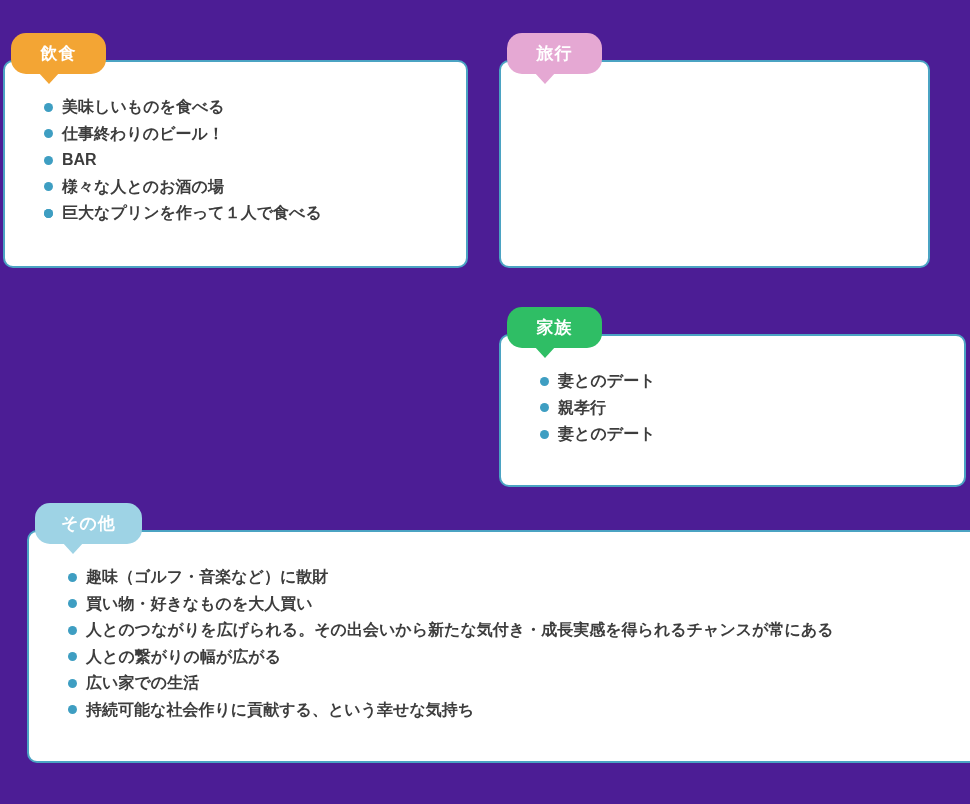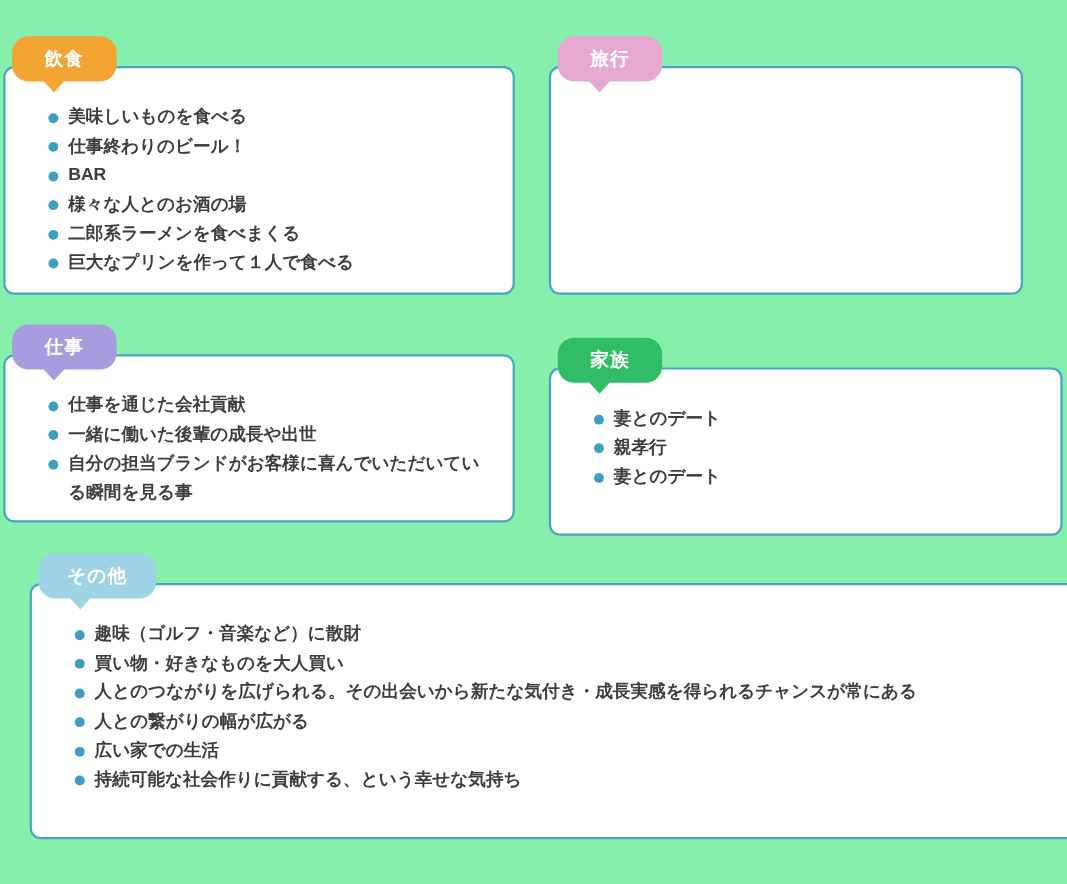--- a/index.html
+++ b/index.html
@@ -7,21 +7,21 @@
   body {
     font-family: "Liberation Sans", "DejaVu Sans", sans-serif;
     width: 970px;
     height: 804px;
     position: relative;
     overflow: hidden;
   }
   .page {
     position: absolute;
     inset: 0;
-    background: #86efac;
+    background: #4c1d95;
   }
   .card {
     position: absolute;
     background: #ffffff;
     border: 2px solid #4BA3C3;
     border-radius: 10px;
   }
   .card-food   { left: 3px;   top: 60px;  width: 465px; height: 208px; }
   .card-travel { left: 499px; top: 60px;  width: 431px; height: 208px; }
   .card-work   { left: 3px;   top: 322px; width: 465px; height: 153px; }
@@ -91,41 +91,31 @@
 
   <section class="card card-food" style="--tab-color: #F3A534;">
     <div class="tab">
       <span class="tab-label">飲食</span>
     </div>
     <ul class="items">
         <li><span class="bullet"></span><span>美味しいものを食べる</span></li>
         <li><span class="bullet"></span><span>仕事終わりのビール！</span></li>
         <li><span class="bullet"></span><span>BAR</span></li>
         <li><span class="bullet"></span><span>様々な人とのお酒の場</span></li>
-        <li><span class="bullet"></span><span>二郎系ラーメンを食べまくる</span></li>
+        <li><span class="bullet"></span></li>
         <li><span class="bullet"></span><span>巨大なプリンを作って１人で食べる</span></li>
       </ul>
   </section>
 
   <section class="card card-travel" style="--tab-color: #E5A8D3;">
     <div class="tab">
       <span class="tab-label">旅行</span>
     </div>
   </section>
 
-  <section class="card card-work" style="--tab-color: #A89BE0;">
-    <div class="tab">
-      <span class="tab-label">仕事</span>
-    </div>
-    <ul class="items">
-        <li><span class="bullet"></span><span>仕事を通じた会社貢献</span></li>
-        <li><span class="bullet"></span><span>一緒に働いた後輩の成長や出世</span></li>
-        <li><span class="bullet"></span><span>自分の担当ブランドがお客様に喜んでいただいている瞬間を見る事</span></li>
-      </ul>
-  </section>
 
   <section class="card card-family" style="--tab-color: #2FBE65;">
     <div class="tab">
       <span class="tab-label">家族</span>
     </div>
     <ul class="items">
         <li><span class="bullet"></span><span>妻とのデート</span></li>
         <li><span class="bullet"></span><span>親孝行</span></li>
         <li><span class="bullet"></span><span>妻とのデート</span></li>
       </ul>

